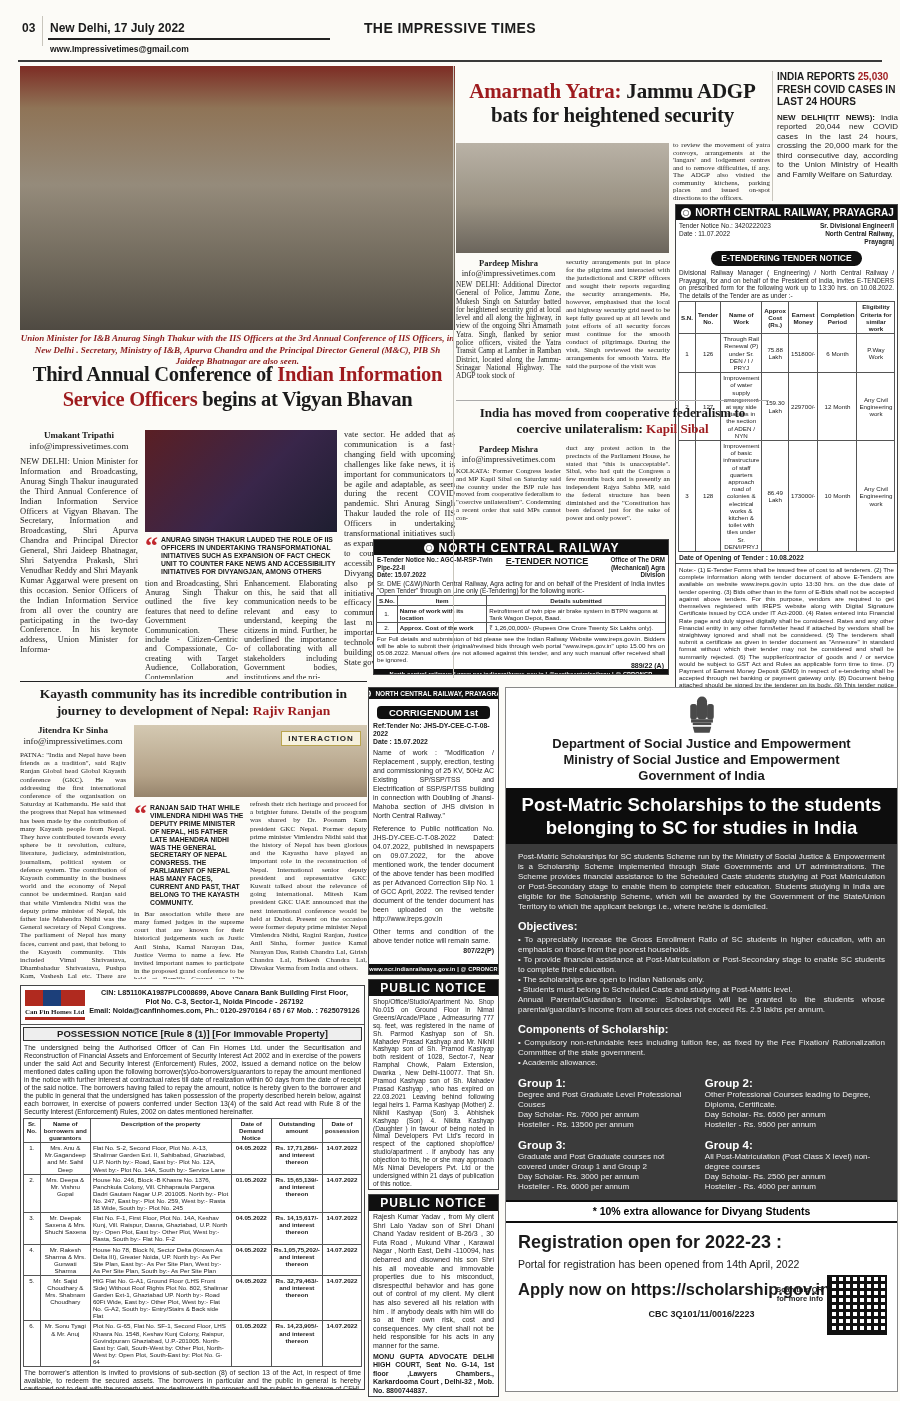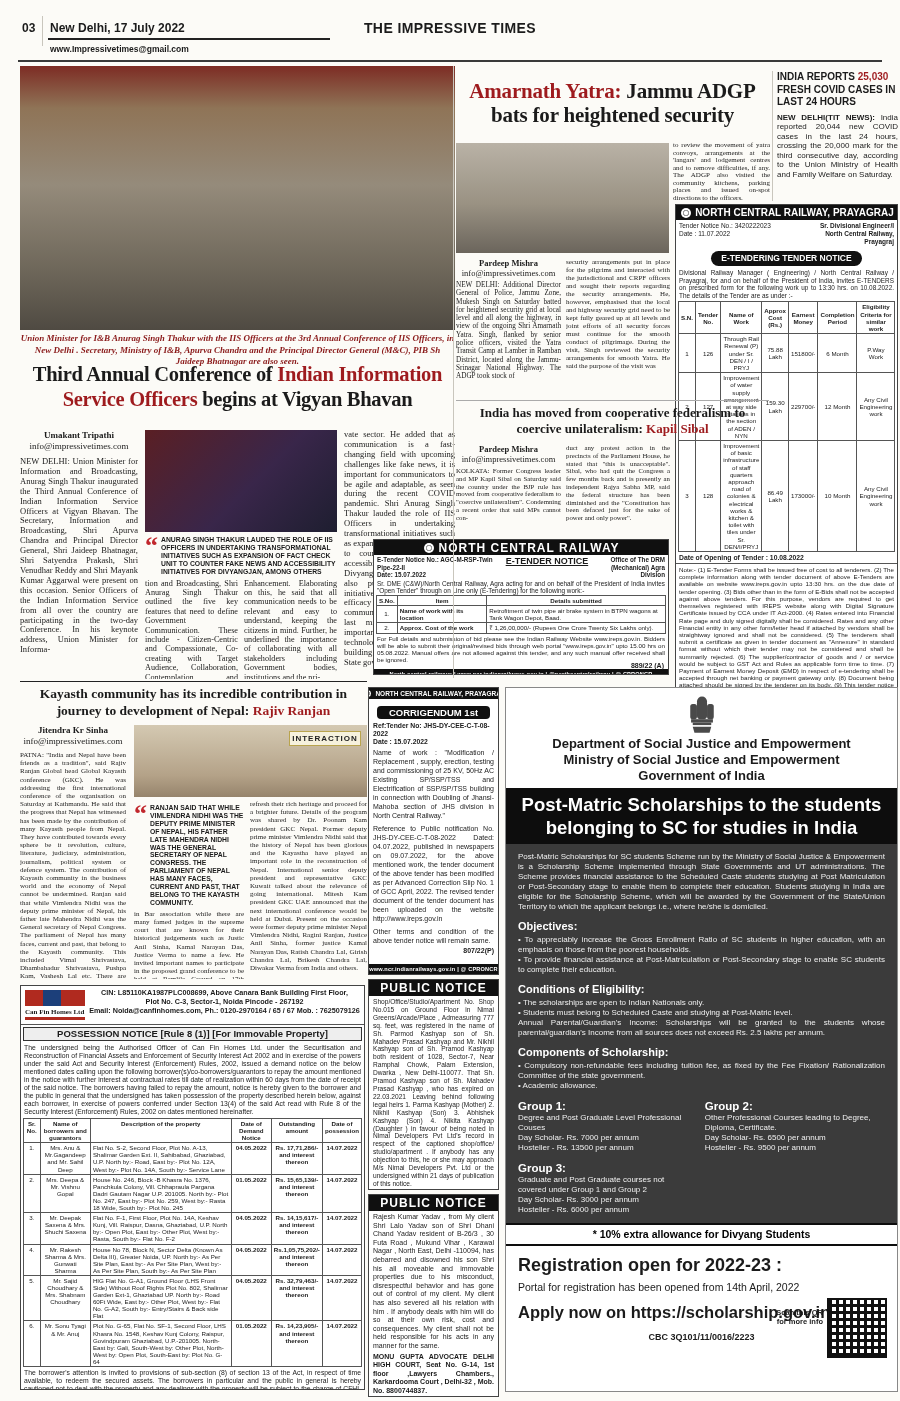--- a/index.html
+++ b/index.html
@@ -19,21 +19,21 @@
   .h-mast{left:250px;top:20px;width:400px;text-align:center;font:bold 14px "Liberation Sans",sans-serif;letter-spacing:.4px;}
   .h-rule1{left:48px;top:38px;width:282px;height:2px;background:#222;}
   .h-email{left:50px;top:44px;font:bold 8.5px "Liberation Sans",sans-serif;}
   .h-rule2{left:18px;top:60px;width:864px;height:2px;background:#3a3a3a;}
   
   .photo{overflow:hidden;}
   .ph-conf{background:linear-gradient(180deg,#7d2c24 0%,#8f7457 16%,#958b7b 45%,#6d6659 78%,#4f4a42 100%);}
   .ph-exhib{background:linear-gradient(135deg,#5a1f24 0%,#39264a 55%,#1e1e30 100%);}
   .ph-amar{background:linear-gradient(180deg,#b9b2a6 0%,#9a9283 55%,#6b655c 100%);}
   .ph-kaya{background:linear-gradient(180deg,#d4c9b2 0%,#b4a288 70%,#96846c 100%);}
-  .banner{position:absolute;right:6px;top:6px;width:72px;height:15px;background:#f6f1dd;border:1px solid #b9a44e;
+  .banner{position:absolute;right:6px;top:6px;width:80px;height:15px;background:#f6f1dd;border:1px solid #b9a44e;
           font:bold 8px "Liberation Sans",sans-serif;letter-spacing:1px;display:flex;align-items:center;justify-content:center;color:#222;}
   
   .lead-cap{font:italic bold 9px/11.5px "Liberation Serif",serif;color:#8a1a1a;text-align:center;}
   .lead-hl{font:bold 20.5px/25px "Liberation Serif",serif;letter-spacing:-0.3px;text-align:center;}
   .byline{text-align:center;font:9px/11px "Liberation Serif",serif;}
   .byline .bn{font-weight:bold;}
   .atext{font:8.5px/9.9px "Liberation Serif",serif;text-align:justify;}
   .lead-art{display:flex;gap:7px;overflow:hidden;}
   .pq{display:flex;margin:4px 0 3px 0;}
   .pq-mark{font:bold 26px/20px "Liberation Serif",serif;color:#c1272d;margin-right:3px;}
@@ -423,21 +423,20 @@
     </div>
     <div class="sch-dept">Department of Social Justice and Empowerment</div>
     <div class="sch-dept">Ministry of Social Justice and Empowerment</div>
     <div class="sch-dept" style="margin-bottom:4px;">Government of India</div>
     <div class="sch-title">Post-Matric Scholarships to the students belonging to SC for studies in India</div>
     <div class="sch-dark">
       <div>Post-Matric Scholarships for SC students Scheme run by the Ministry of Social Justice &amp; Empowerment is a Scholarship Scheme implemented through State Governments and UT administrations. The Scheme provides financial assistance to the Scheduled Caste students studying at Post Matriculation or Post-Secondary stage to enable them to complete their education. Students studying in India are eligible for the Scholarship Scheme, which will be awarded by the Government of the State/Union Territory to which the applicant belongs i.e., where he/she is domiciled.</div>
       <div class="sch-h2">Objectives:</div>
       <div class="blt">To appreciably increase the Gross Enrollment Ratio of SC students in higher education, with an emphasis on those from the poorest households.</div>
       <div class="blt">To provide financial assistance at Post-Matriculation or Post-Secondary stage to enable SC students to complete their education.</div>
-      <div class="sch-h2">Conditions of Eligibility:</div>
       <div class="blt">The scholarships are open to Indian Nationals only.</div>
       <div class="blt">Students must belong to Scheduled Caste and studying at Post-Matric level.</div>
       <div>Annual Parental/Guardian's Income: Scholarships will be granted to the students whose parental/guardian's Income from all sources does not exceed Rs. 2.5 lakhs per annum.</div>
       <div class="sch-h2">Components of Scholarship:</div>
       <div class="blt">Compulsory non-refundable fees including tuition fee, as fixed by the Fee Fixation/ Rationalization Committee of the state government.</div>
       <div class="blt">Academic allowance.</div>
       <div class="grpwrap">
         <div class="grp">
           <div class="grp-t">Group 1:</div>
           <div>Degree and Post Graduate Level Professional Couses</div>
@@ -449,20 +448,26 @@
           <div>Other Professional Courses leading to Degree, Diploma, Certificate.</div>
           <div>Day Scholar- Rs. 6500 per annum</div>
           <div>Hosteller - Rs. 9500 per annum</div>
         </div>
         <div class="grp">
           <div class="grp-t">Group 3:</div>
           <div>Graduate and Post Graduate courses not covered under Group 1 and Group 2</div>
           <div>Day Scholar- Rs. 3000 per annum</div>
           <div>Hosteller - Rs. 6000 per annum</div>
         </div>
+        <div class="grp">
+          <div class="grp-t">Group 4:</div>
+          <div>All Post-Matriculation (Post Class X level) non-degree courses</div>
+          <div>Day Scholar- Rs. 2500 per annum</div>
+          <div>Hosteller - Rs. 4000 per annum</div>
+        </div>
       </div>
     </div>
     <div class="divyang">* 10% extra allowance for Divyang Students</div>
     <div class="sch-bot">
       <div class="reg-t">Registration open for 2022-23 :</div>
       <div class="reg-s">Portal for registration has been opened from 14th April, 2022</div>
       <div class="apply">Apply now on https://scholarship.gov.in/</div>
       <div class="qr"></div>
       <div class="qr-cap">Scan this QR for more info</div>
       <div class="cbc">CBC 3Q101/11/0016/2223</div>

